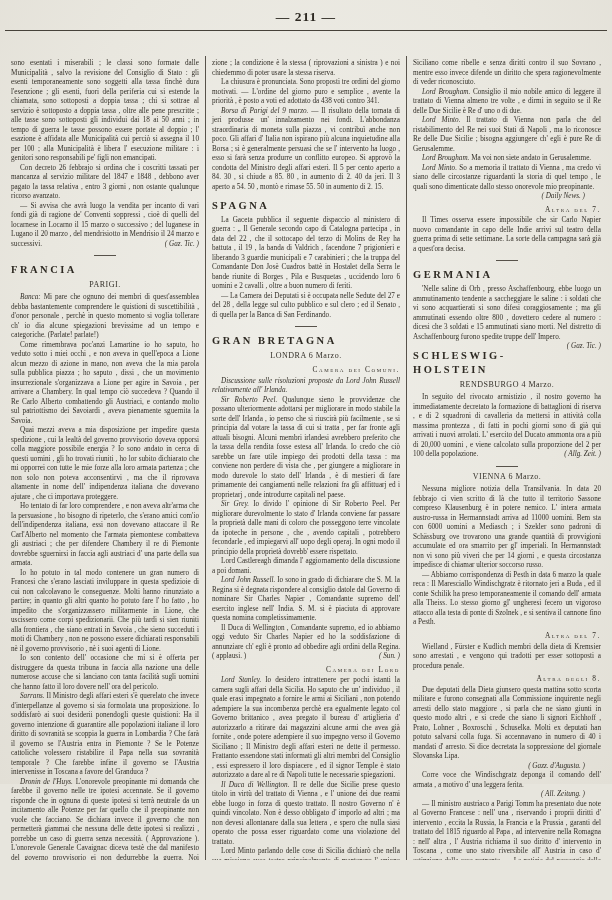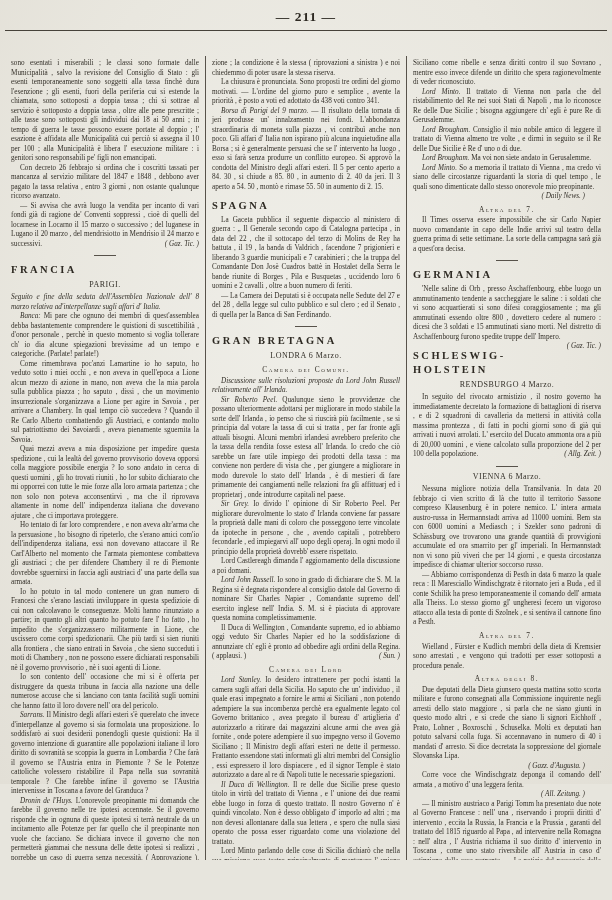--- a/index.html
+++ b/index.html
@@ -56,21 +56,21 @@
     color:#2e2a23;
     text-indent:0;
   }
   .h-place{
     text-align:center;
     font-size:8px;
     margin:1px 0 3px 0;
     letter-spacing:0.5px;
   }
   .h-sub{
-    text-align:center;
+    text-align:right;
     font-size:7.4px;
     letter-spacing:1.6px;
     margin:3px 0 2px 0;
     font-variant:small-caps;
   }
   .rule{
     width:22px;
     border-top:1.1px solid #57524a;
     margin:6px auto 5px auto;
     height:0;
@@ -89,21 +89,20 @@
   <div class="masthead">— 211 —</div>
   <div class="top-rule"></div>
   <div class="columns">
     <div class="column">
         <div class="para noindent">sono esentati i miserabili ; le classi sono formate dalle Municipalità , salvo la revisione del Consiglio di Stato : gli esenti temporaneamente sono soggetti alla tassa finchè dura l'esenzione ; gli esenti, fuori della periferia cui si estende la chiamata, sono sottoposti a doppia tassa ; chi si sottrae al servizio è sottoposto a doppia tassa , oltre alle pene prescritte ; alle tasse sono sottoposti gli individui dai 18 ai 50 anni ; in tempo di guerra le tasse possono essere portate al doppio ; l' esazione è affidata alle Municipalità cui perciò si assegna il 10 per 100 ; alla Municipalità è libera l' esecuzione militare : i genitori sono responsabili pe' figli non emancipati.</div>
         <div class="para">Con decreto 26 febbrajo si ordina che i coscritti tassati per mancanza al servizio militare del 1847 e 1848 , debbono aver pagato la tassa relativa , entro 3 giorni , non ostante qualunque ricorso avanzato.</div>
         <div class="para">— Si avvisa che avrà luogo la vendita per incanto di vari fondi già di ragione de' Conventi soppressi , cioè di quelli del locarnese in Locarno il 15 marzo o successivo ; del luganese in Lugano il 20 marzo , del mendrisiotto in Mendrisio il 24 marzo e successivi.<span class="tail">( Gaz. Tic. )</span></div>
         <div class="rule"></div>
         <div class="h-section">FRANCIA</div>
         <div class="h-place">PARIGI.</div>
-        <div class="para noindent italic">Seguito e fine della seduta dell'Assemblea Nazionale dell' 8 marzo relativa ad'interpellanze sugli affari d' Italia.</div>
         <div class="para"><span class="lead">Banca: </span>Mi pare che ognuno dei membri di quest'assemblea debba bastantemente comprendere le quistioni di suscettibilità , d'onor personale , perchè in questo momento si voglia tollerare ch' io dia alcune spiegazioni brevissime ad un tempo e categoriche. (Parlate! parlate!)</div>
         <div class="para">Come rimembrava poc'anzi Lamartine io ho saputo, ho veduto sotto i miei occhi , e non aveva in quell'epoca a Lione alcun mezzo di azione in mano, non aveva che la mia parola sulla pubblica piazza ; ho saputo , dissi , che un movimento insurrezionale s'organizzava a Lione per agire in Savoia , per arrivare a Chambery. In qual tempo ciò succedeva ? Quando il Re Carlo Alberto combattendo gli Austriaci, e contando molto sul patriottismo dei Savoiardi , aveva pienamente sguernita la Savoia.</div>
         <div class="para">Quai mezzi aveva a mia disposizione per impedire questa spedizione , cui la lealtà del governo provvisorio doveva opporsi colla maggiore possibile energia ? Io sono andato in cerca di questi uomini , gli ho trovati riuniti , ho lor subito dichiarato che mi opporrei con tutte le mie forze alla loro armata partenza ; che non solo non poteva acconsentirvi , ma che il riprovava altamente in nome dell' indipendenza italiana che dovevano ajutare , che ci importava proteggere.</div>
         <div class="para">Ho tentato di far loro comprendere , e non aveva altr'arma che la persuasione , ho bisogno di ripeterlo, che s'erano amici com'io dell'indipendenza italiana, essi non dovevano attaccare il Re Carl'Alberto nel momento che l'armata piemontese combatteva gli austriaci ; che per difendere Chambery il re di Piemonte dovrebbe sguernirsi in faccia agli austriaci d' una parte della sua armata.</div>
         <div class="para">Io ho potuto in tal modo contenere un gran numero di Francesi che s'erano lasciati inviluppare in questa spedizioie di cui non calcolavano le conseguenze. Molti hanno rinunziato a partire; in quanto gli altri quanto ho potuto fare l' ho fatto , ho impedito che s'organizzassero militarmente in Lione, che uscissero come corpi spedizionarii. Che più tardi si sien riuniti alla frontiera , che siano entrati in Savoia , che sieno succeduti i moti di Chambery , non ne possono essere dichiarati responsabili nè il governo provvisorio , nè i suoi agenti di Lione.</div>
         <div class="para">Io son contento dell' occasione che mi si è offerta per distruggere da questa tribuna in faccia alla nazione una delle numerose accuse che si lanciano con tanta facilità sugli uomini che hanno fatto il loro dovere nell' ora del pericolo.</div>
         <div class="para"><span class="lead">Sarrans. </span>Il Ministro degli affari esteri s'è querelato che invece d'interpellanze al governo si sia formolata una proposizione. Io soddisfarò ai suoi desiderii ponendogli queste quistioni: Ha il governo intenzione di guarantire alle popolazioni italiane il loro diritto di sovranità se scoppia la guerra in Lombardia ? Che farà il governo se l'Austria entra in Piemonte ? Se le Potenze cattoliche volessero ristabilire il Papa nella sua sovranità temporale ? Che farebbe infine il governo se l'Austria intervenisse in Toscana a favore del Granduca ?</div>
         <div class="para"><span class="lead">Dronin de l'Huys. </span>L'onorevole preopinante mi domanda che farebbe il governo nelle tre ipotesi accennate. Se il governo risponde che in ognuna di queste ipotesi si terrà neutrale da un incitamento alle Potenze per far quello che il preopinante non vuole che facciano. Se dichiara invece il governo che non permetterà giammai che nessuna delle dette ipotesi si realizzi , porrebbe un caso di guerra senza necessità. ( Approvazione ). L'onorevole Generale Cavaignac diceva testè che dal manifesto del governo provvisorio ei non dedurrebbe la guerra. Noi dichiariamo da questa tribuna che da tal manifesto non faremo scaturire la guerra. L'onorevole Generale diceva che la condizione degli affari gli aveva comandato discre-</div>
       </div>
     <div class="column">
@@ -123,22 +122,22 @@
         <div class="para">Lord Castlereagh dimanda l' aggiornamento della discussione a poi domani.</div>
         <div class="para"><span class="lead">Lord John Russell. </span>Io sono in grado di dichiarare che S. M. la Regina si è degnata rispondere al consiglio datole dal Governo di nominare Sir Charles Napier , Comandante supremo dell' esercito inglese nell' India. S. M. si è piaciuta di approvare questa nomina completissimamente.</div>
         <div class="para">Il Duca di Wellington , Comandante supremo, ed io abbiamo oggi veduto Sir Charles Napier ed ho la soddisfazione di annunziare ch' egli è pronto ad obbedire agli ordini della Regina. ( applausi. )<span class="tail">( Sun. )</span></div>
         <div class="h-sub">Camera dei Lord</div>
         <div class="para"><span class="lead">Lord Stanley. </span>Io desidero intrattenere per pochi istanti la camera sugli affari della Sicilia. Ho saputo che un' individuo , il quale erasi impegnato a fornire le armi ai Siciliani , non potendo adempiere la sua incombenza perchè era egualmente legato col Governo brittanico , avea pregato il bureau d' artiglieria d' autorizzarlo a ritirare dai magazzini alcune armi che avea già fornite , onde potere adempiere il suo impegno verso il Governo Siciliano ; Il Ministro degli affari esteri ne dette il permesso. Frattanto essendone stati informati gli altri membri del Consiglio , essi espressero il loro dispiacere , ed il signor Temple è stato autorizzato a dare al re di Napoli tutte le necessarie spiegazioni.</div>
         <div class="para"><span class="lead">Il Duca di Wellington. </span>Il re delle due Sicilie prese questo titolo in virtù del trattato di Vienna , e l' unione dei due reami ebbe luogo in forza di questo trattato. Il nostro Governo n' è quindi vincolato. Non è desso obbligato d' imporlo ad altri ; ma non devesi allontanare dalla sua lettera , e spero che nulla siasi operato che possa esser riguardato come una violazione del trattato.</div>
         <div class="para">Lord Minto parlando delle cose di Sicilia dichiarò che nella sua missione avea teatro principalmente di mantenere l' unione delle due corone , ma che non acconsentirà mai a trattare il Popolo</div>
       </div>
     <div class="column">
         <div class="para noindent">Siciliano come ribelle e senza diritti contro il suo Sovrano , mentre esso invece difende un diritto che spera ragionevolmente di veder riconosciuto.</div>
+        <div class="para"><span class="lead">Lord Brougham. </span>Consiglio il mio nobile amico di leggere il trattato di Vienna almeno tre volte , e dirmi in seguito se il Re delle Due Sicilie è Re d' uno o di due.</div>
         <div class="para"><span class="lead">Lord Minto. </span>Il trattato di Vienna non parla che del ristabilimento del Re nei suoi Stati di Napoli , ma lo riconosce Re delle Due Sicilie ; bisogna aggiungere ch' egli è pure Re di Gerusalemme.</div>
-        <div class="para"><span class="lead">Lord Brougham. </span>Consiglio il mio nobile amico di leggere il trattato di Vienna almeno tre volte , e dirmi in seguito se il Re delle Due Sicilie è Re d' uno o di due.</div>
         <div class="para"><span class="lead">Lord Brougham. </span>Ma voi non siete andato in Gerusalemme.</div>
         <div class="para"><span class="lead">Lord Minto. </span>So a memoria il trattato di Vienna , ma credo vi siano delle circostanze riguardanti la storia di quel tempo , le quali sono dimenticate dallo stesso onorevole mio preopinante.</div>
         <div class="source">( Daily News. )</div>
         <div class="h-sub">Altra del 7.</div>
         <div class="para">Il Times osserva essere impossibile che sir Carlo Napier nuovo comandante in capo delle Indie arrivi sul teatro della guerra prima di sette settimane. La sorte della campagna sarà già a quest'ora decisa.</div>
         <div class="rule"></div>
         <div class="h-section">GERMANIA</div>
         <div class="para">'Nelle saline di Orb , presso Aschaffenbourg, ebbe luogo un ammutinamento tendente a saccheggiare le saline : i soldati che vi sono acquartierati si sono difesi coraggiosamente ; ma gli ammutinati essendo oltre 800 , dovettero cedere al numero : dicesi che 3 soldati e 15 ammutinati siano morti. Nel distretto di Aschaffenbourg furono spedite truppe dell' Impero.<span class="tail">( Gaz. Tic. )</span></div>
         <div class="h-section">SCHLESWIG-HOLSTEIN</div>
         <div class="h-place">RENDSBURGO 4 Marzo.</div>

